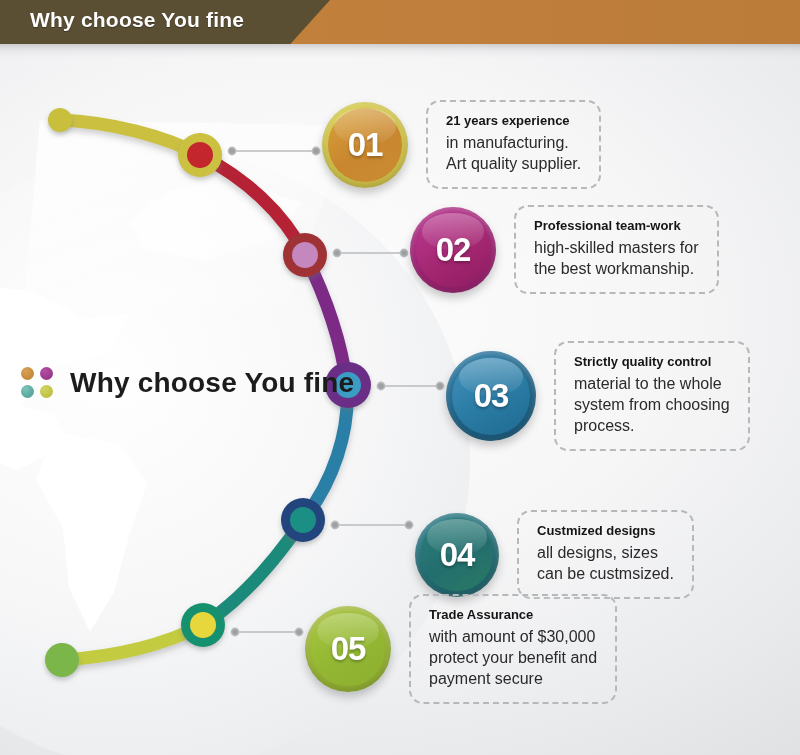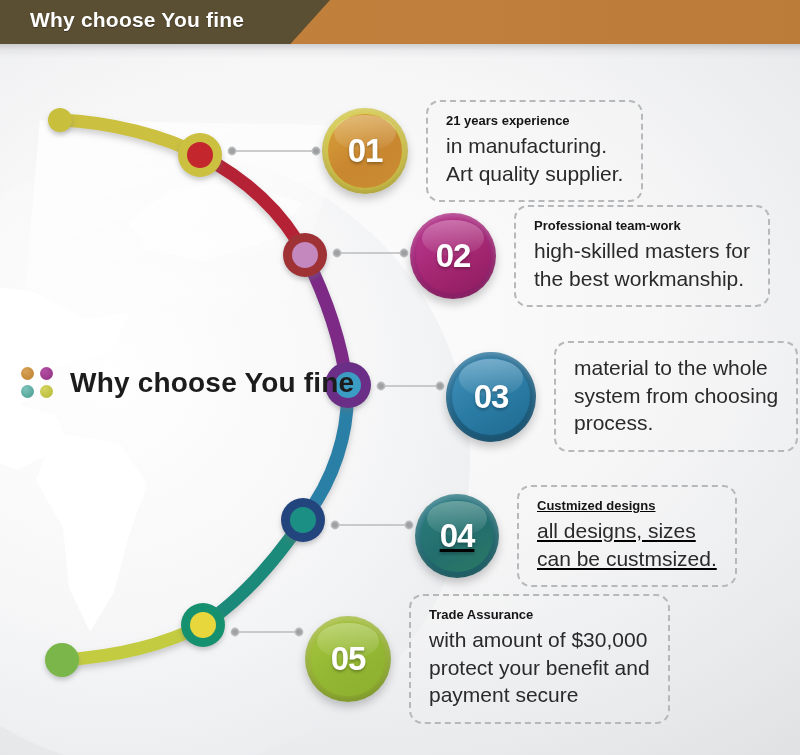--- a/index.html
+++ b/index.html
@@ -188,31 +188,31 @@
   }
   .callout-title {
     font-size: 13px;
     font-weight: bold;
     color: #151515;
     line-height: 1.22;
     margin-bottom: 3px;
     white-space: nowrap;
   }
   .callout-line {
-    font-size: 21px;
+    font-size: 16px;
     color: #2a2a2a;
     line-height: 1.32;
     white-space: nowrap;
   }
 
   
   #item-1 { left: 322px; top: 100px; }
   #item-2 { left: 410px; top: 205px; }
   #item-3 { left: 446px; top: 341px; }
-  #item-4 { left: 415px; top: 485px; text-decoration: underline; }
+  #item-4 { left: 415px; top: 510px; }
   #item-5 { left: 305px; top: 594px; }
 
   #item-1 .num-circle { width: 86px; height: 86px; margin-right: 18px; }
   #item-2 .num-circle { width: 86px; height: 86px; margin-right: 18px; text-align: center; }
   #item-3 .num-circle { width: 90px; height: 90px; margin-right: 18px; }
   #item-4 .num-circle { width: 84px; height: 84px; margin-right: 18px; }
   #item-5 .num-circle { width: 86px; height: 86px; margin-right: 18px; }
 
   
   #circle-1 { background: linear-gradient(150deg, #d8cf4a 0%, #cfc24a 40%, #c8bb45 100%); }
@@ -358,20 +358,21 @@
     </div>
   </div>
 
   <div class="item" id="item-3">
     <div class="num-circle" id="circle-3">
       <div class="num-inner"></div>
       <div class="circle-gloss"></div>
       <div class="num-label">03</div>
     </div>
     <div class="callout">
+      <div class="callout-title">Strictly quality control</div>
       <div class="callout-line">material to the whole</div>
       <div class="callout-line">system from choosing</div>
       <div class="callout-line">process.</div>
     </div>
   </div>
 
   <div class="item" id="item-4">
     <div class="num-circle" id="circle-4">
       <div class="num-inner"></div>
       <div class="circle-gloss"></div>

